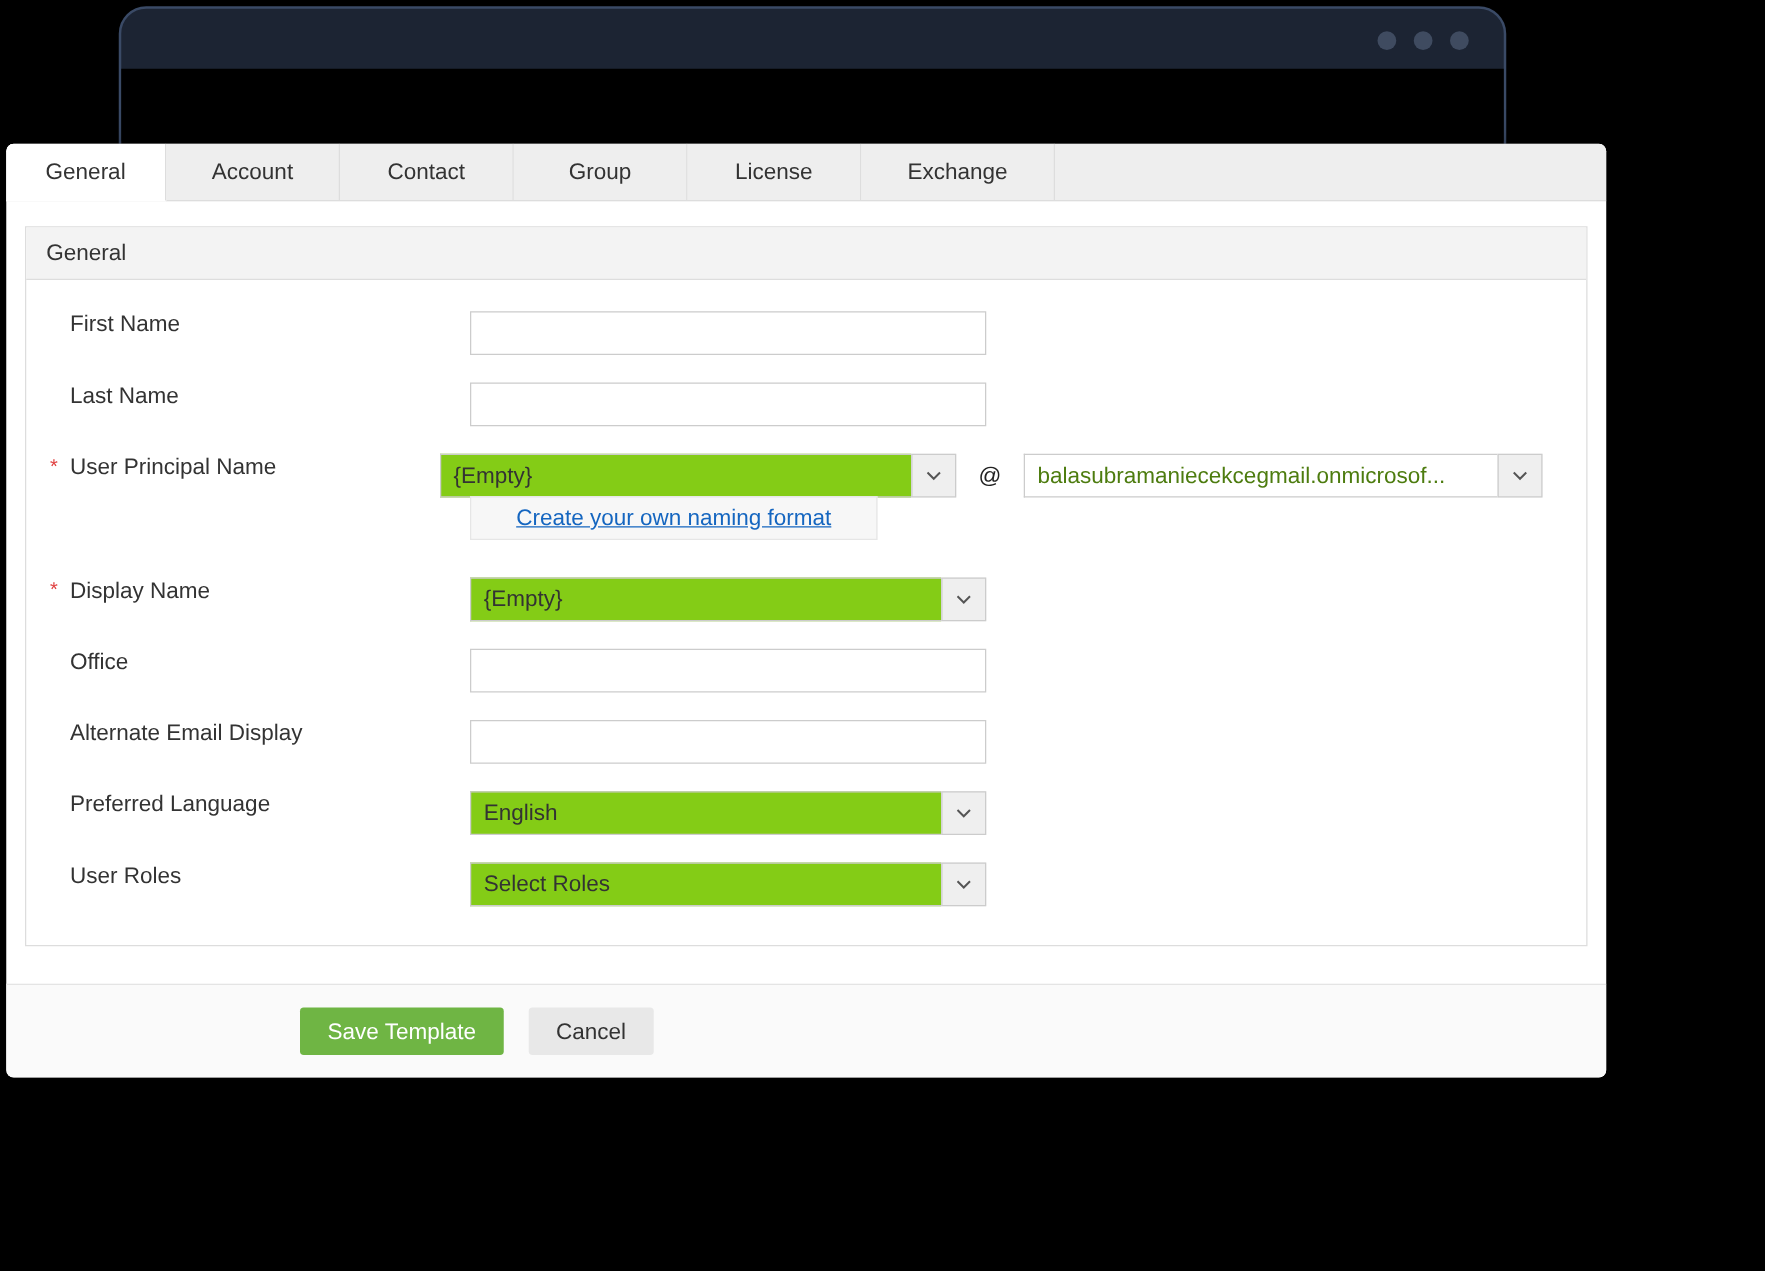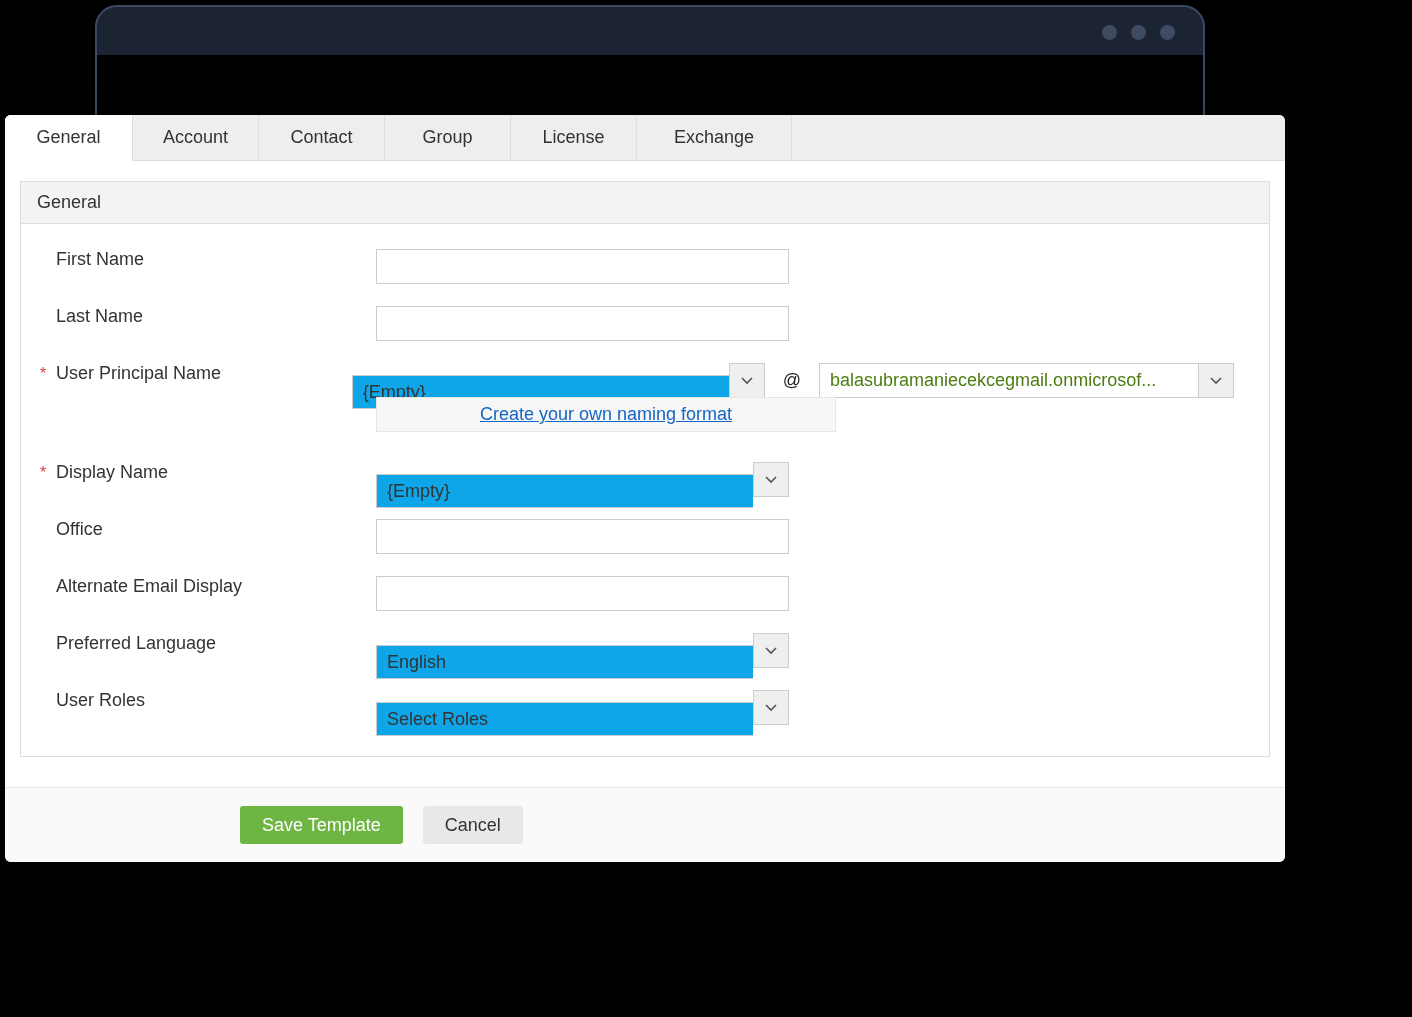--- a/index.html
+++ b/index.html
@@ -53,21 +53,21 @@
     box-shadow: 0 8px 30px rgba(0,0,0,0.5);
     overflow: hidden;
   }
   .tab-row {
     display: flex;
     background: #eeeeee;
     border-bottom: 1px solid #ddd;
   }
   .tab {
     padding: 12px 0;
-    width: 126px;
+    width: 139px;
     text-align: center;
     font-size: 18px;
     color: #333;
     border-right: 1px solid #ddd;
     cursor: pointer;
     background: #eeeeee;
   }
   .tab.first { width: 128px; }
   .tab.active {
     background: #fff;
@@ -124,27 +124,26 @@
   }
   .combo {
     display: flex;
     width: 413px;
     height: 35px;
   }
   .combo-text {
     flex: 1;
     border: 1px solid #ccc;
     border-right: none;
-    background: #0ea5e9;
+    background: #84cc16;
     padding: 16px 10px;
     font-size: 18px;
     color: #333;
     display: flex;
     align-items: center;
-    margin-top: 12px;
   }
   .combo-btn {
     width: 36px;
     border: 1px solid #ccc;
     background: #efefef;
     display: flex;
     align-items: center;
     justify-content: center;
     cursor: pointer;
   }
@@ -170,21 +169,21 @@
     background: #fff;
     padding: 0 10px;
     font-size: 18px;
     color: #4d7c0f;
     display: flex;
     align-items: center;
     white-space: nowrap;
     overflow: hidden;
   }
   .link-row {
-    width: 460px;
+    width: 326px;
     height: 35px;
     border: 1px solid #e6e6e6;
     background: #f7f7f7;
     display: flex;
     align-items: center;
     justify-content: center;
     margin-top: -1px;
   }
   .link-row a {
     color: #1566c0;

